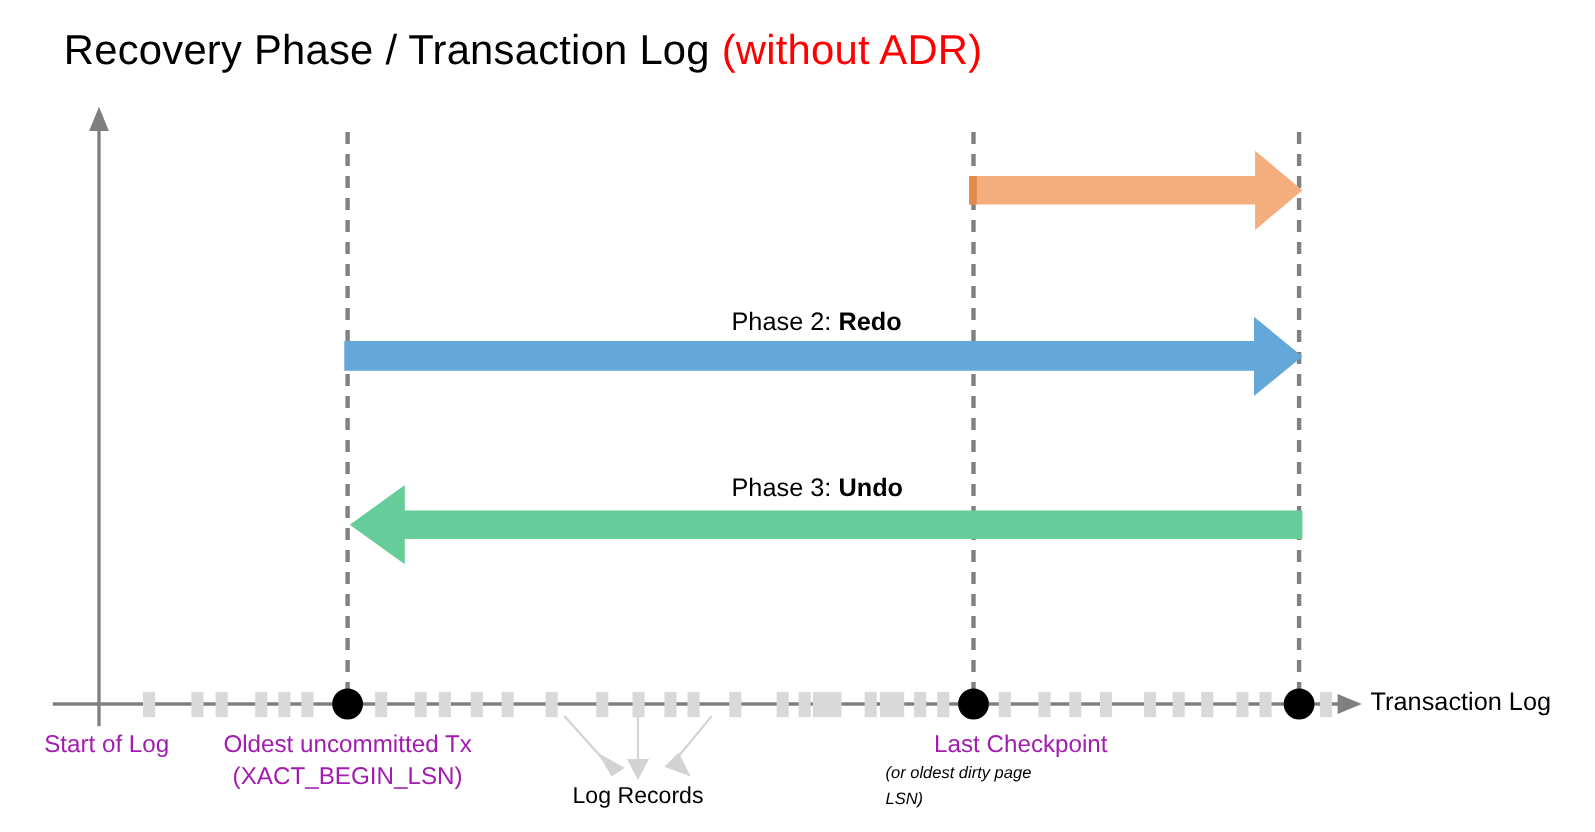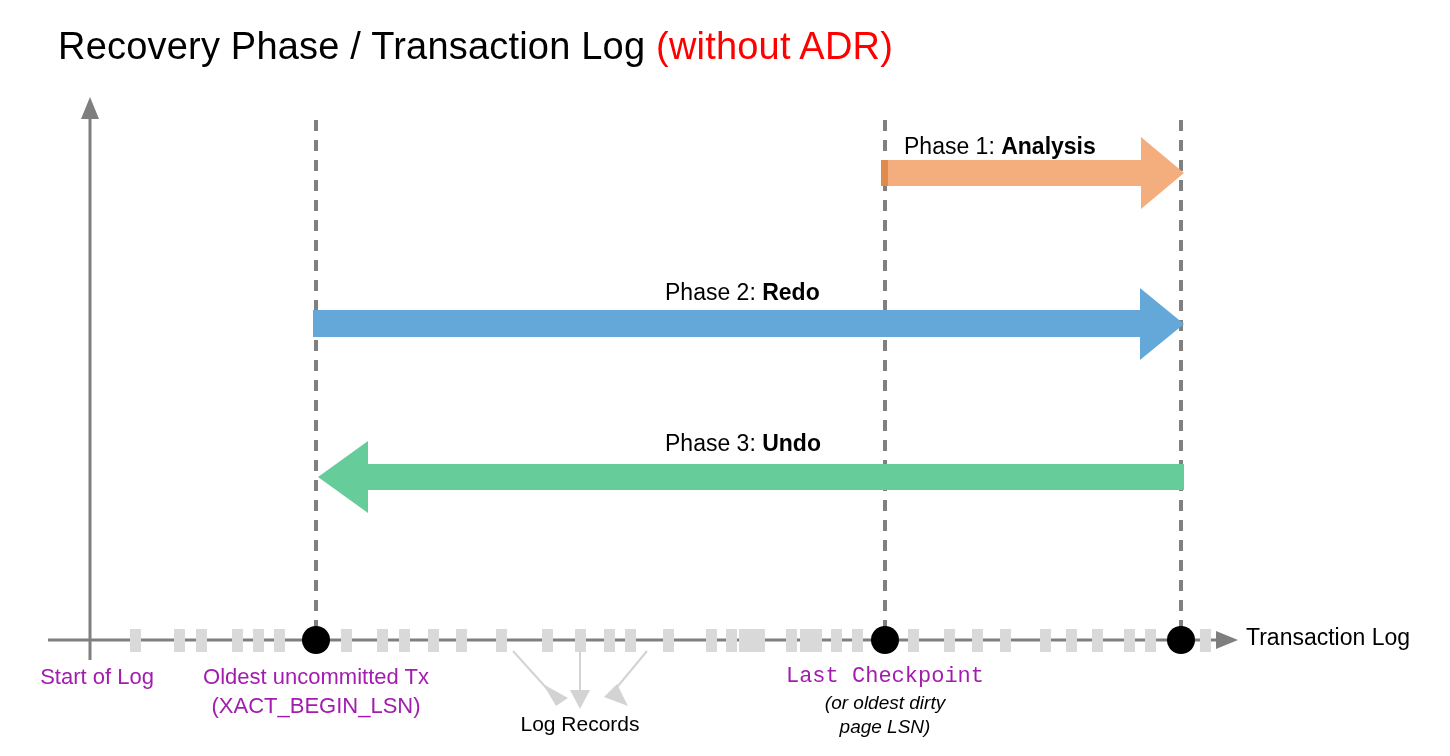--- a/index.html
+++ b/index.html
@@ -57,24 +57,24 @@
   .tick-label {
     position: absolute;
     font-size: 22px;
     line-height: 27px;
     text-align: center;
     color: #a21caf;
     white-space: nowrap;
   }
   .tick-sub {
     position: absolute;
-    font-size: 19px;
+    font-size: 15px;
     line-height: 24px;
     font-style: italic;
-    text-align: center;
+    text-align: left;
     color: #000000;
   }
   .logrec-label {
     position: absolute;
     font-size: 21px;
     line-height: 26px;
     text-align: center;
     color: #000000;
     white-space: nowrap;
   }
@@ -163,32 +163,31 @@
     <g stroke="#d3d3d3" fill="#d3d3d3">
       <line x1="513" y1="651" x2="550" y2="692" stroke-width="2"></line>
       <polygon points="543,684 556,706 568,698" stroke="none"></polygon>
       <line x1="580" y1="651" x2="580" y2="692" stroke-width="2"></line>
       <polygon points="570,690 590,690 580,709" stroke="none"></polygon>
       <line x1="647" y1="651" x2="613" y2="692" stroke-width="2"></line>
       <polygon points="604,697 617,684 628,706" stroke="none"></polygon>
     </g>
   </svg>
 
-  <div class="phase-label" style="left:904px; top:132px;"><span>Phase 1: </span><span class="bold">Analysis</span></div>
 
   <div class="phase-label" style="left:665px; top:278px;"><span>Phase 2: </span><span class="bold">Redo</span></div>
 
   <div class="phase-label" style="left:665px; top:429px;"><span>Phase 3: </span><span class="bold">Undo</span></div>
 
   <div class="axis-label" style="left:1246px; top:623px;">Transaction Log</div>
 
   <div class="tick-label" style="left:22px; top:663px; width:150px;">Start of Log</div>
 
   <div class="tick-label" style="left:166px; top:663px; width:300px;">Oldest uncommitted Tx</div>
   <div class="tick-label" style="left:166px; top:692px; width:300px;">(XACT_BEGIN_LSN)</div>
 
-  <div class="tick-label" style="left:765px; top:663px; width:240px;font-family:Liberation Mono, monospace;">Last Checkpoint</div>
+  <div class="tick-label" style="left:808px; top:663px; width:240px;">Last Checkpoint</div>
   <div class="tick-sub two-line" style="left:805px; top:691px; width:160px;">(or oldest dirty page LSN)</div>
 
 
   <div class="logrec-label" style="left:480px; top:711px; width:200px;">Log Records</div>
 
 </div>
 
 </body></html>

